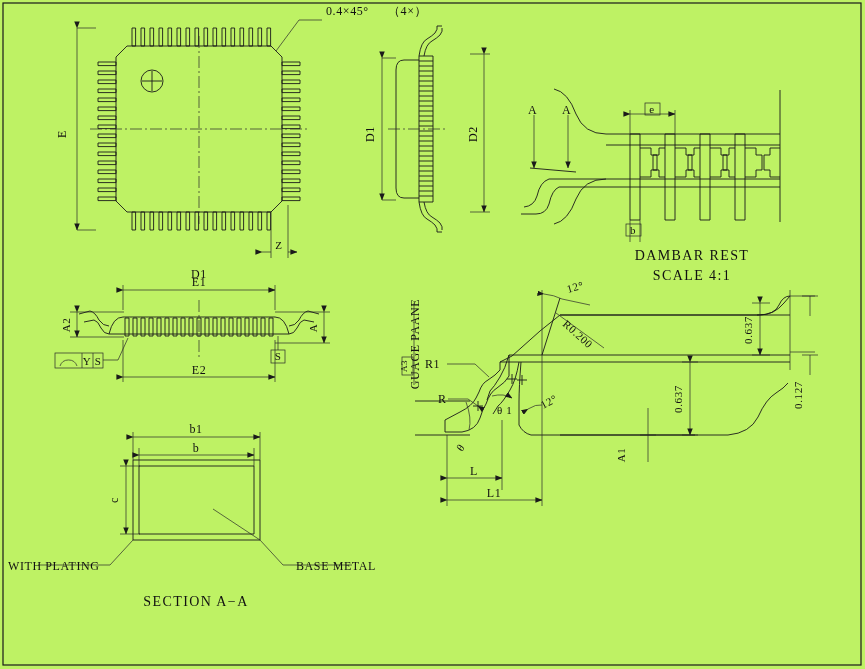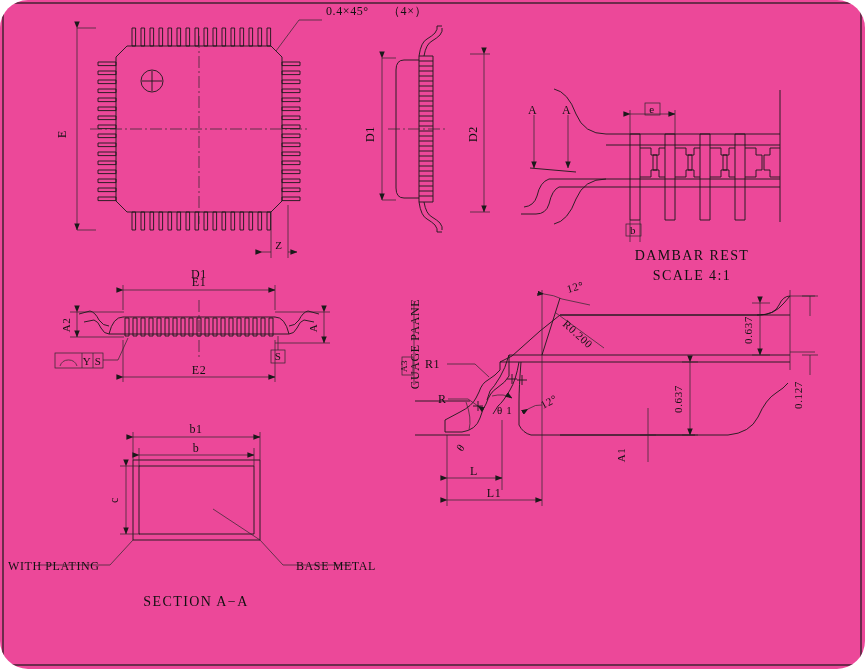--- a/index.html
+++ b/index.html
@@ -7,23 +7,22 @@
     padding: 0;
     background: #ffffff;
   }
   body {
     font-family: "Liberation Serif", serif;
   }
   #sheet {
     position: relative;
     width: 865px;
     height: 669px;
-    background: #ec4899;
+    background: #bef264;
     overflow: hidden;
-    border-radius: 28px;
   }
   #sheet svg {
     position: absolute;
     top: 0;
     left: 0;
   }
   .ln {
     stroke: #1a1a1a;
     stroke-width: 0.9;
     fill: none;

